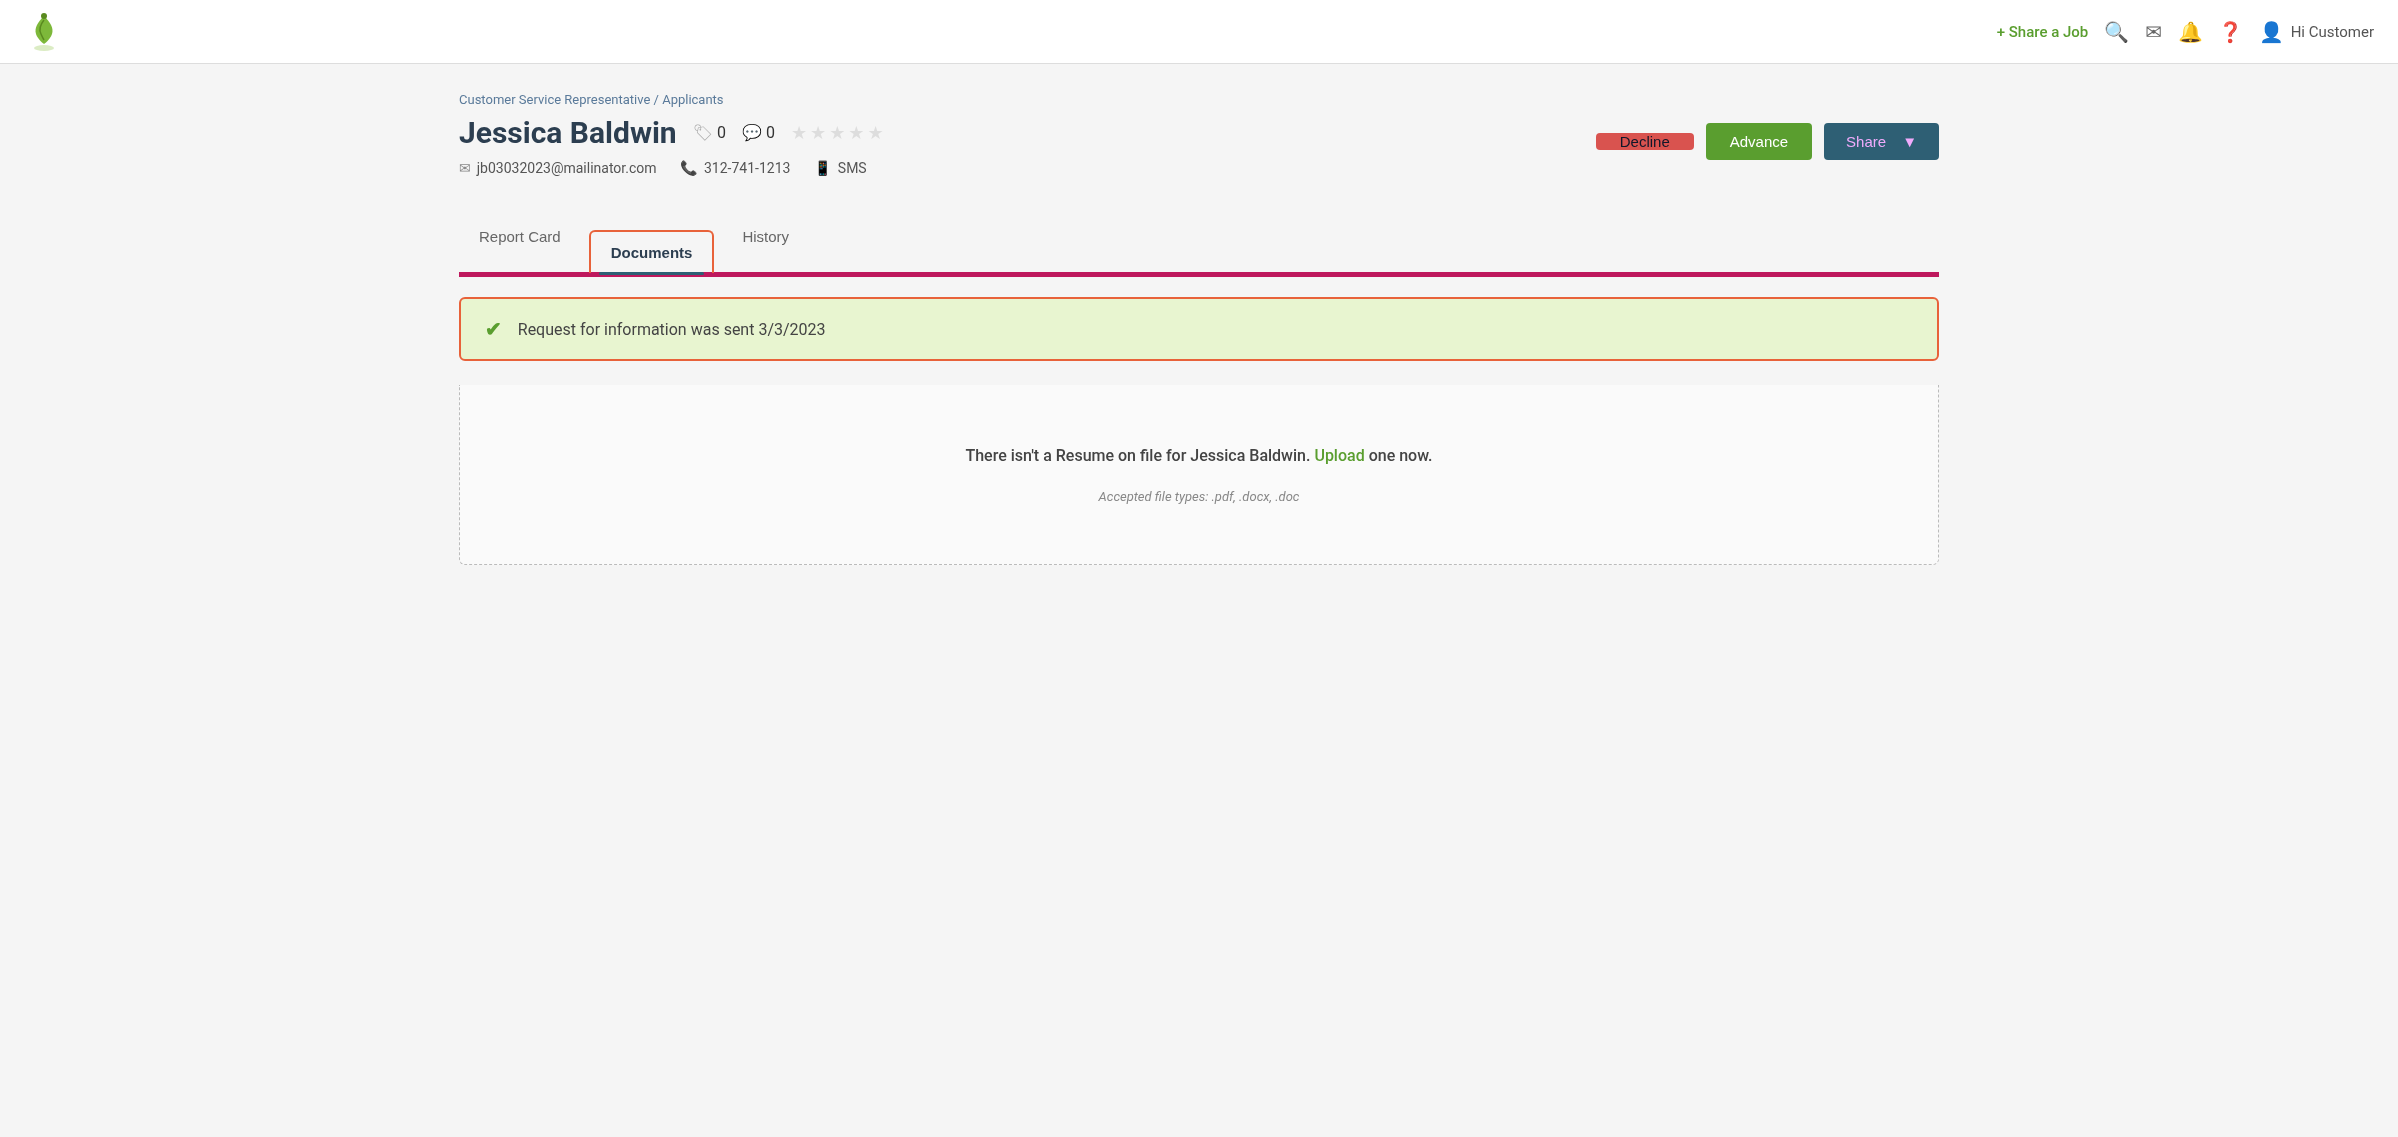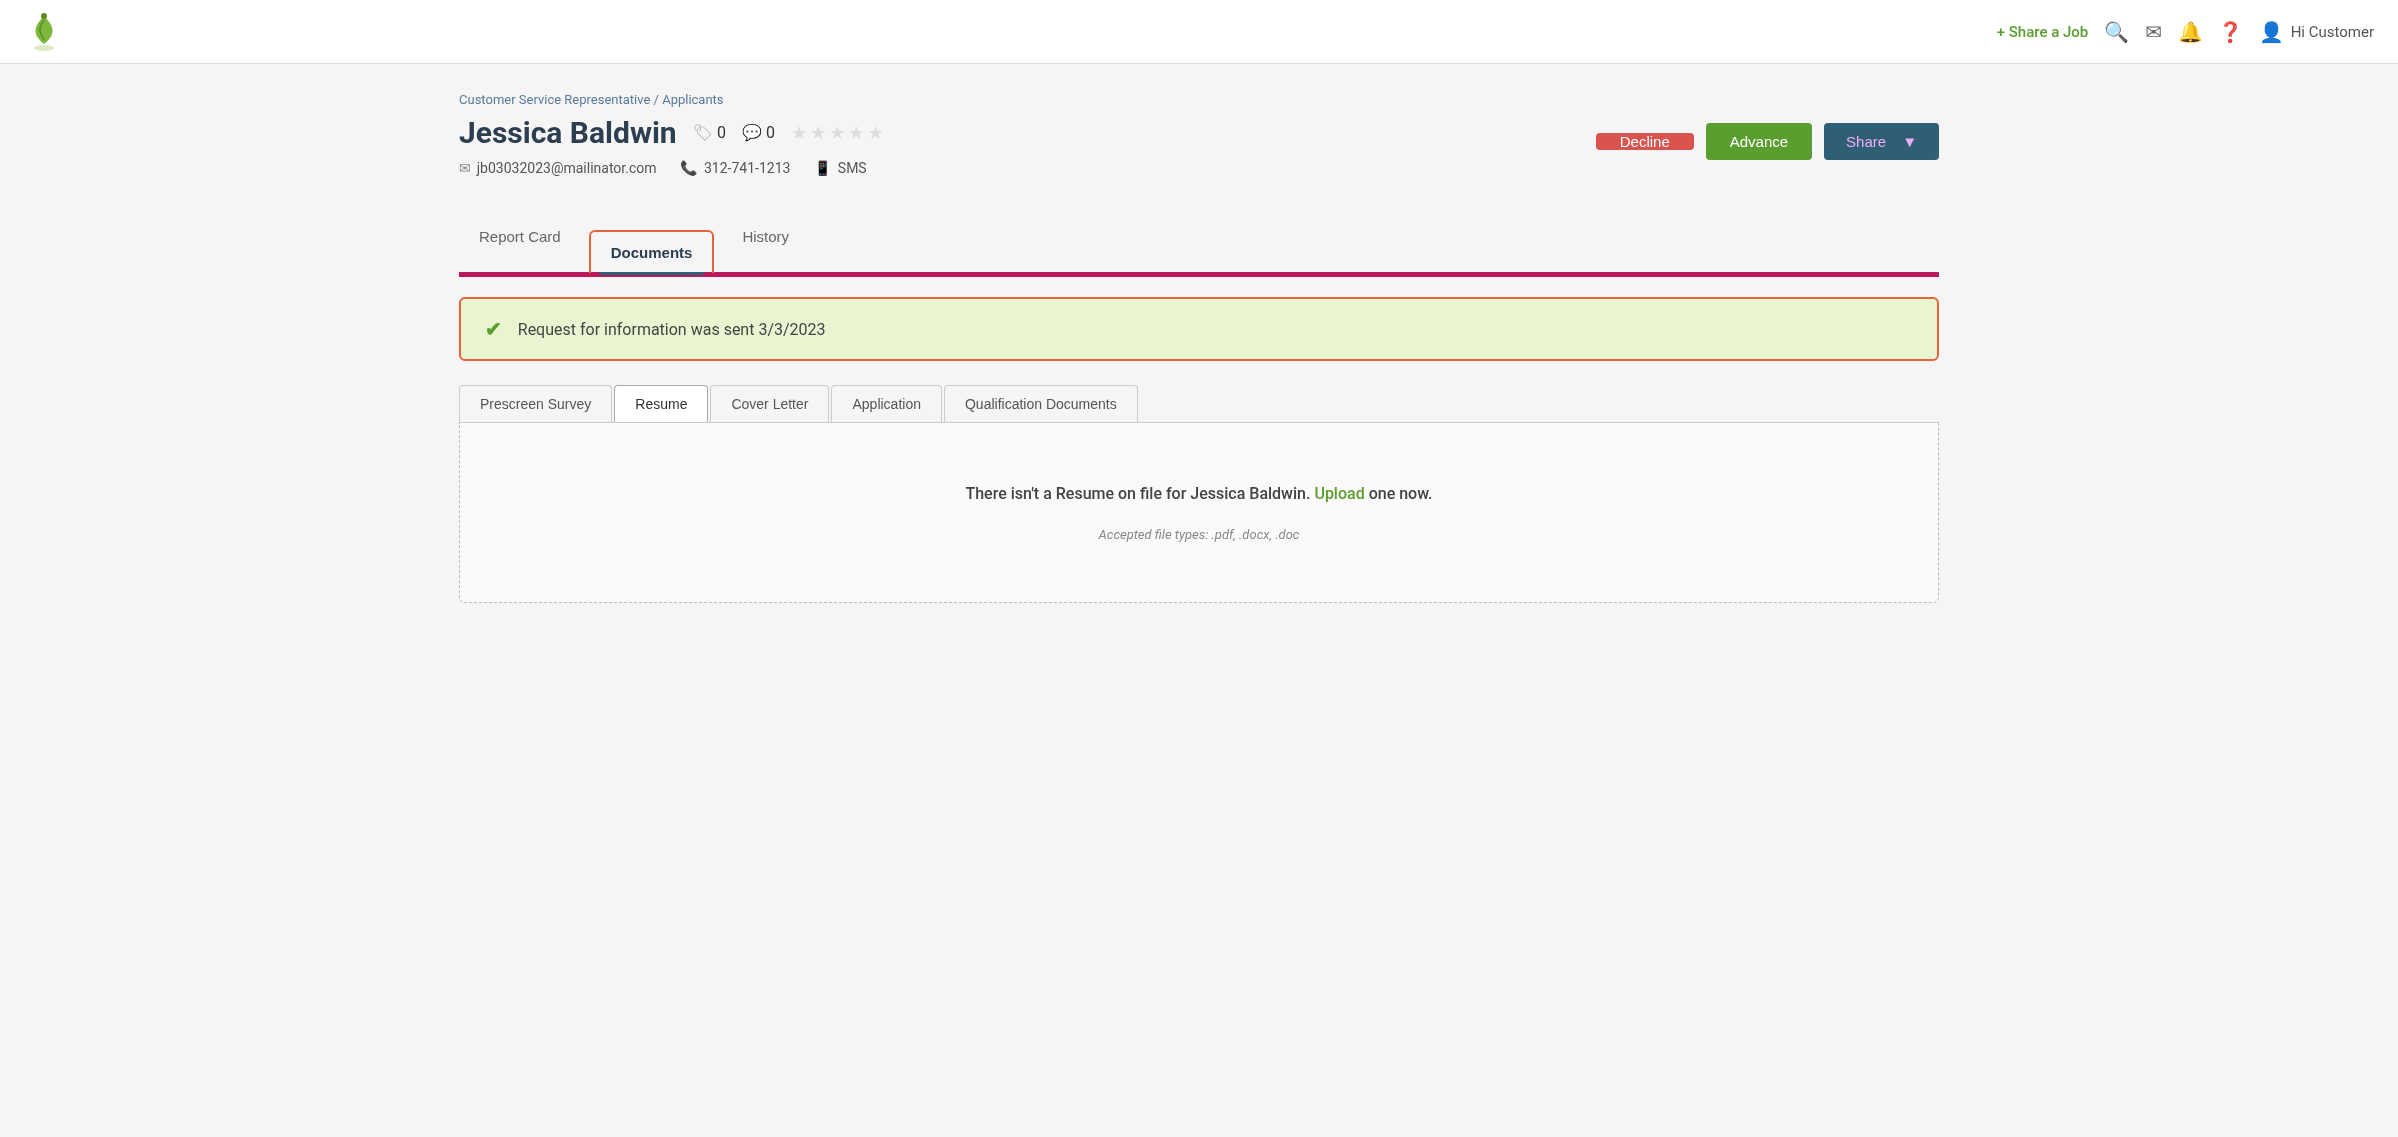--- a/index.html
+++ b/index.html
@@ -133,21 +133,21 @@
     .contact-icon { font-size: 14px; color: #888; }
 
     .candidate-actions {
       display: flex;
       align-items: center;
       gap: 12px;
       margin-top: 8px;
     }
     .btn-decline {
       background: #d9534f;
-      color: #ffffff;
+      color: #0f172a;
       border: none;
       border-radius: 4px;
       padding: 0 24px;
       font-size: 15px;
       cursor: pointer;
       font-weight: 500;
     }
     .btn-advance {
       background: #5a9e2f;
       color: #fff;
@@ -371,27 +371,20 @@
     <button class="tab">Report Card</button>
     <button class="tab active">Documents</button>
     <button class="tab">History</button>
   </div>
 
   <div class="success-banner">
     <span class="success-check">✔</span>
     <span>Request for information was sent 3/3/2023</span>
   </div>
 
-  <div class="doc-tabs">
-    <button class="doc-tab">Prescreen Survey</button>
-    <button class="doc-tab active">Resume</button>
-    <button class="doc-tab">Cover Letter</button>
-    <button class="doc-tab">Application</button>
-    <button class="doc-tab">Qualification Documents</button>
-  </div>
 
   <div class="doc-content">
     <div class="empty-msg">
       <span>There isn't a Resume on file for Jessica Baldwin.</span>
       <span class="upload-link">Upload</span>
       <span> one now.</span>
     </div>
     <div class="file-types">Accepted file types: .pdf, .docx, .doc</div>
   </div>
 

